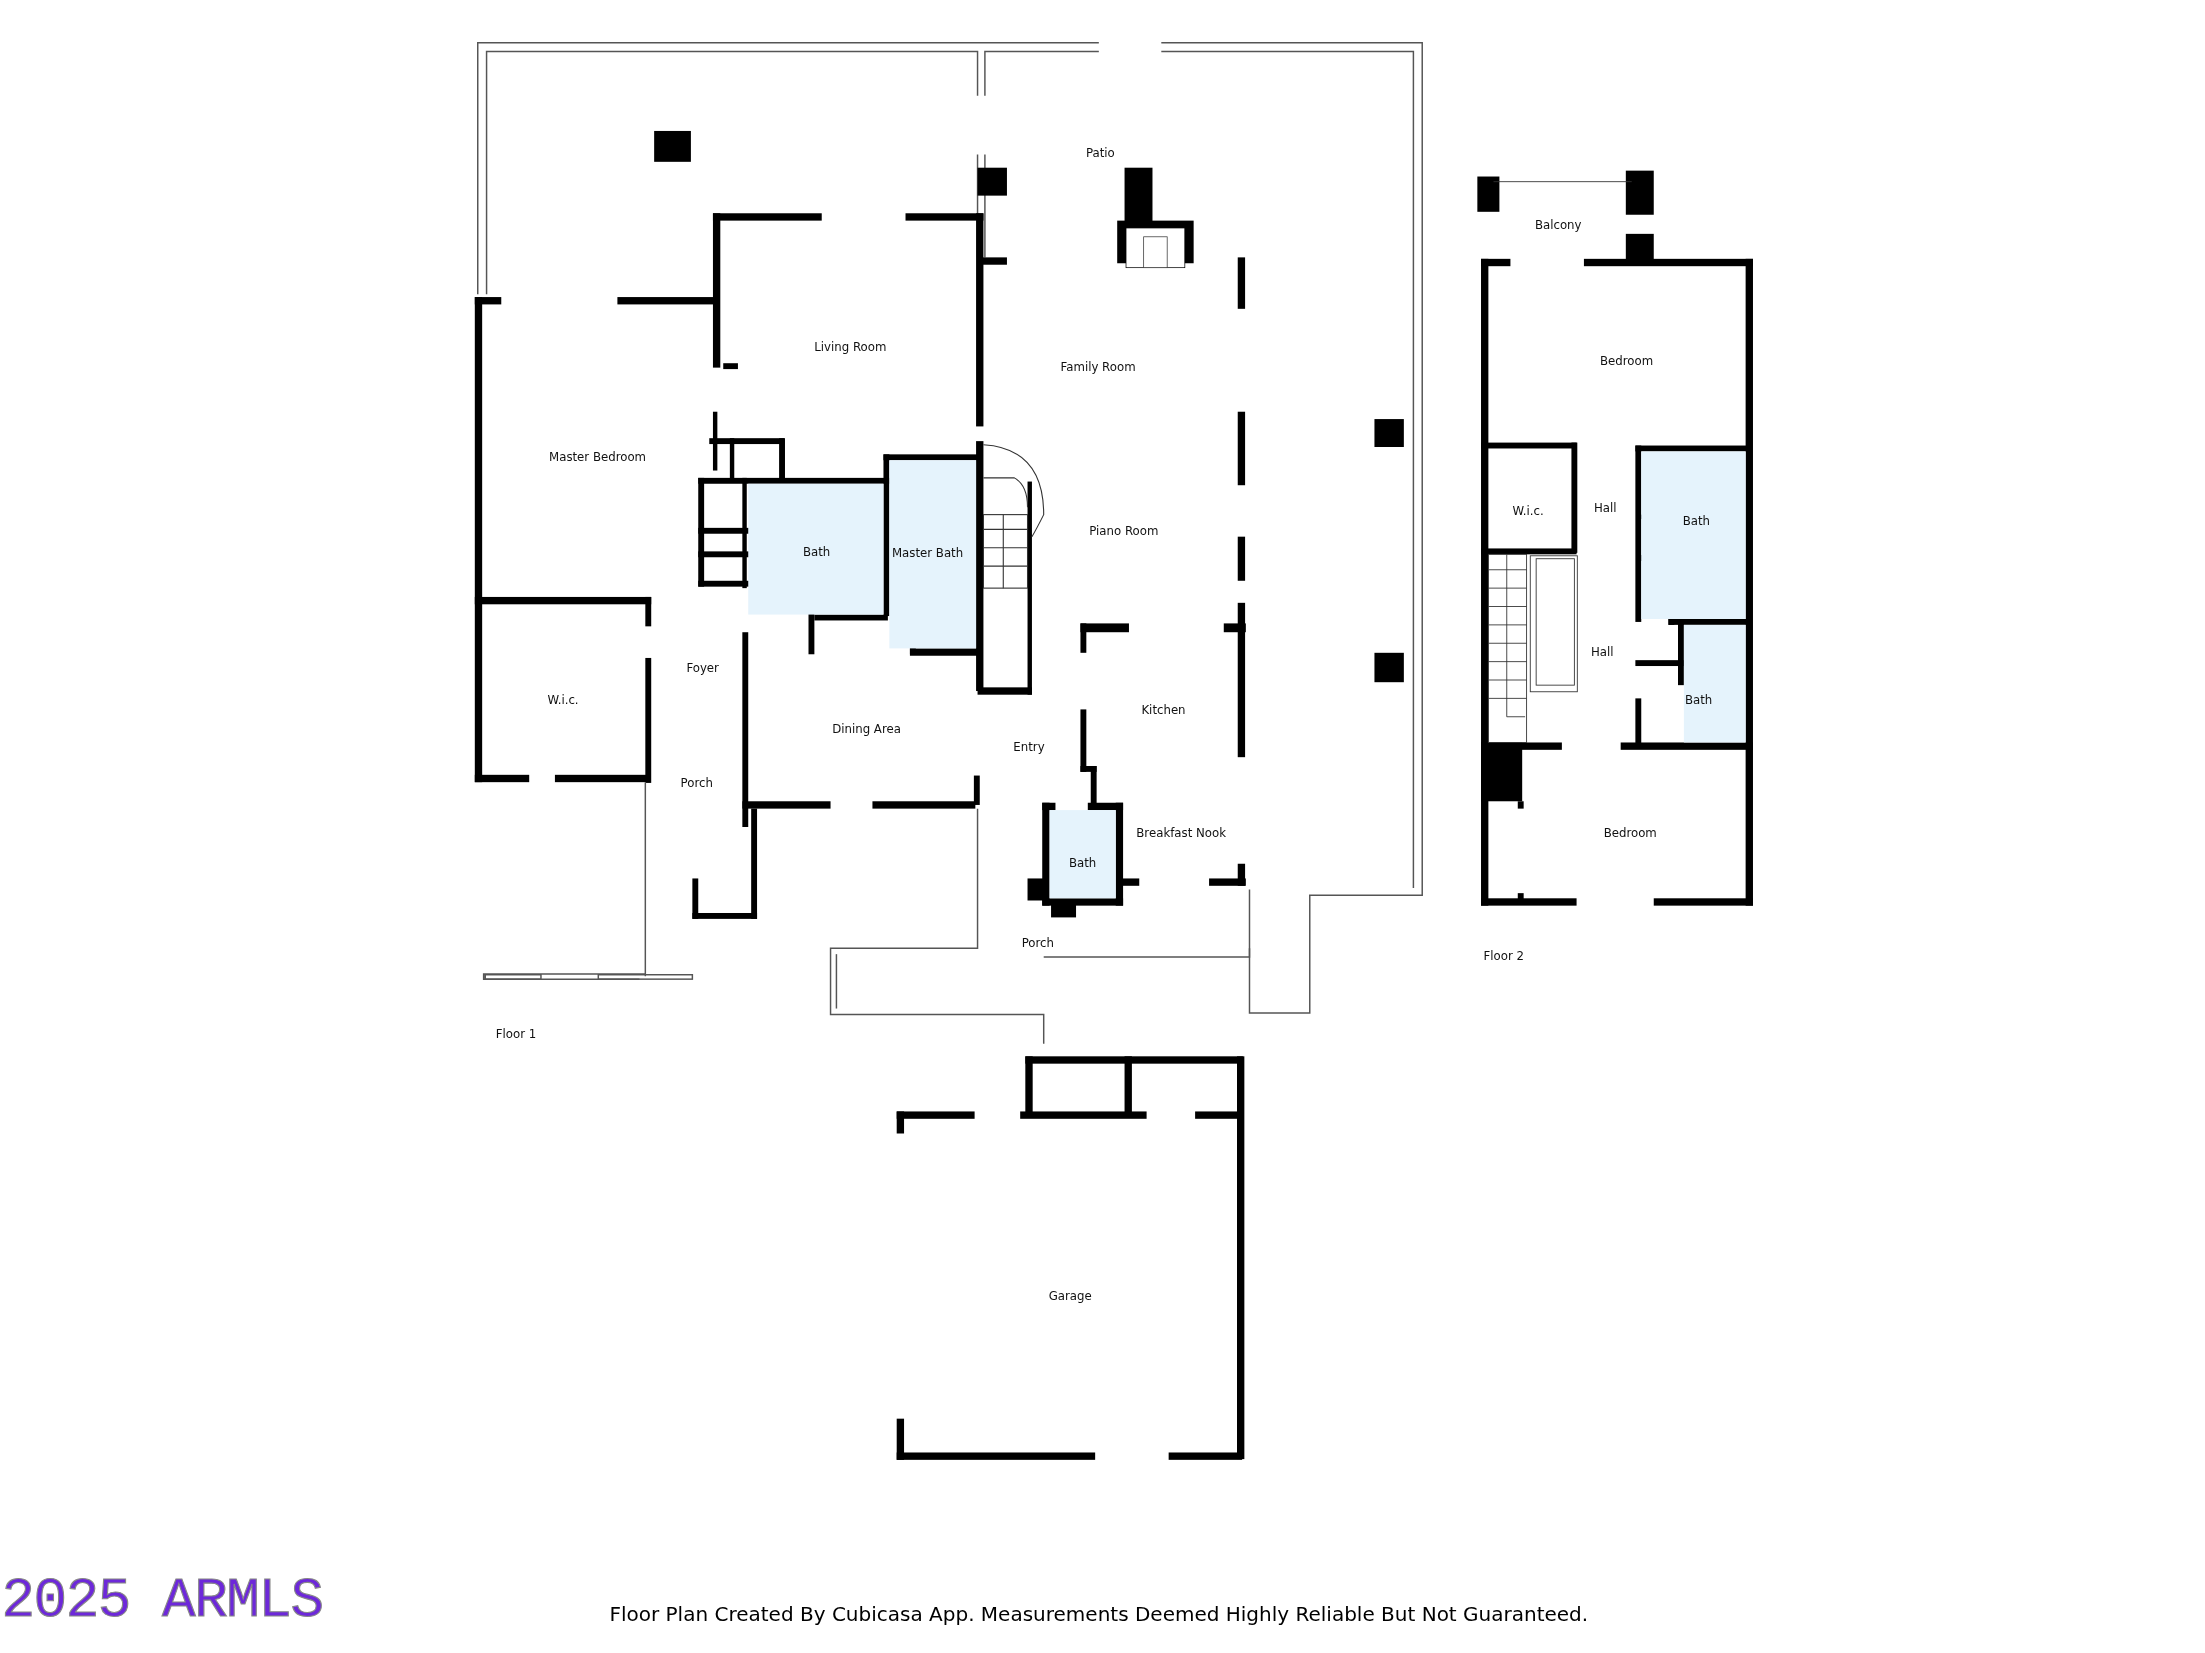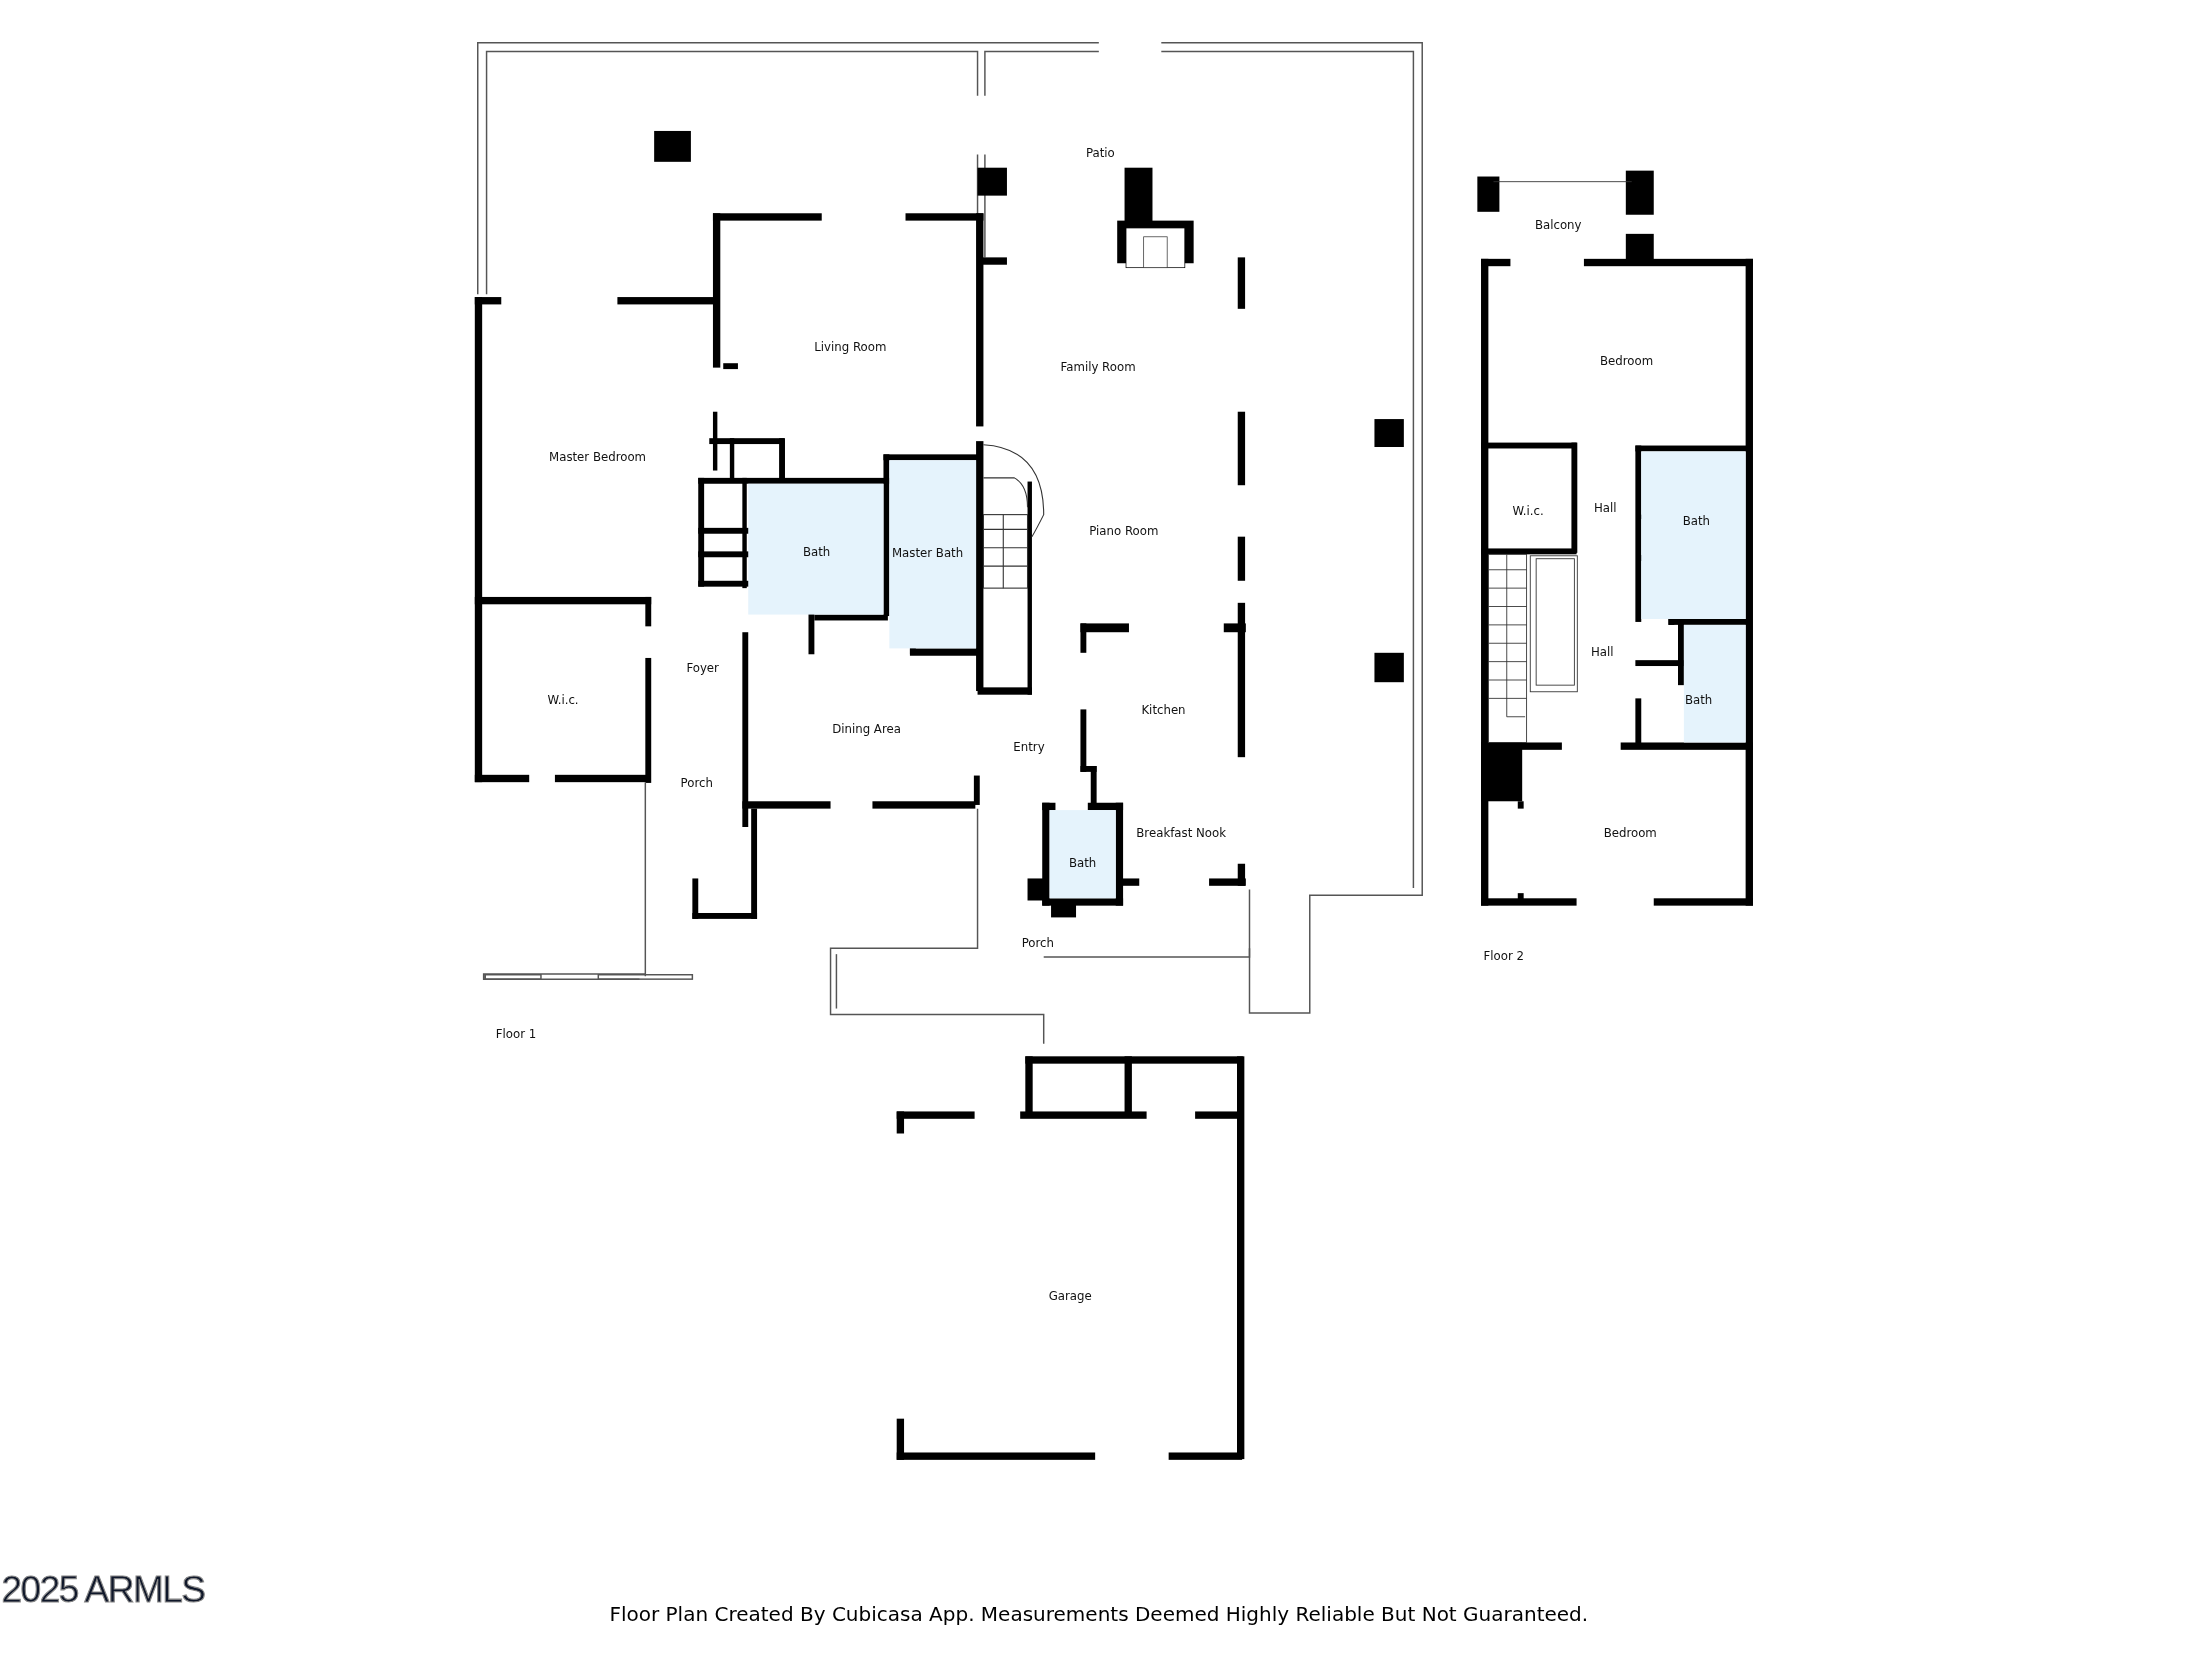--- a/index.html
+++ b/index.html
@@ -1,21 +1,21 @@
 <!DOCTYPE html>
 <html style="font-size:11.8px"><head>
 <meta charset="utf-8">
 <style>
   html,body{margin:0;padding:0;background:#fff;}
   body{width:2205px;height:1654px;position:relative;overflow:hidden;font-family:"DejaVu Sans",sans-serif;}
   svg{position:absolute;left:0;top:0;}
   .lbl{font-family:"DejaVu Sans",sans-serif;font-size:16px;fill:#111;text-anchor:middle;}
   .footer{position:absolute;left:0;width:2205px;top:1602px;text-align:center;font-family:"DejaVu Sans",sans-serif;font-size:20px;color:#000;}
   .footer span{position:relative;left:-3.7px;}
-  .copy{position:absolute;left:1.5px;top:1569px;font-family:Liberation Sans, sans-serif;font-size:37px;color:#0f172a;-webkit-text-stroke:1.1px #888;letter-spacing:-1.5px;}
+  .copy{position:absolute;left:1.5px;top:1569px;font-family:Liberation Mono, monospace;font-size:56px;color:#6d28d9;-webkit-text-stroke:1.1px #888;letter-spacing:-1.5px;}
 </style>
 </head>
 <body>
 
 <svg width="2205" height="1654" viewBox="0 0 3000 2250">
 
   <g fill="none" stroke="#555" stroke-width="2">
     <path d="M650 400 L650 58 L1495 58 M1580 58 L1935 58 L1935 1218 L1782 1218 L1782 1378 L1700 1378 L1700 1290"></path>
     <path d="M662 400 L662 70 L1330 70 L1330 130 M1340 130 L1340 70 L1495 70 M1580 70 L1923 70 L1923 1208"></path>
     <path d="M1330 210 L1330 350 M1340 210 L1340 350"></path>

